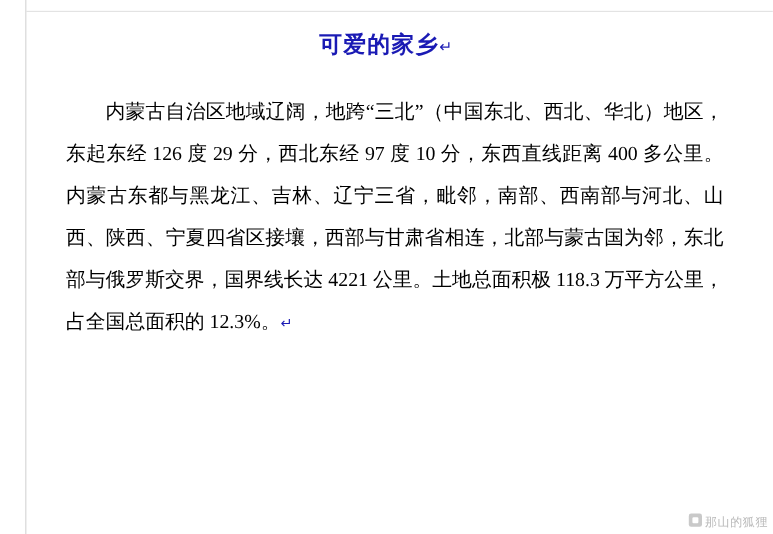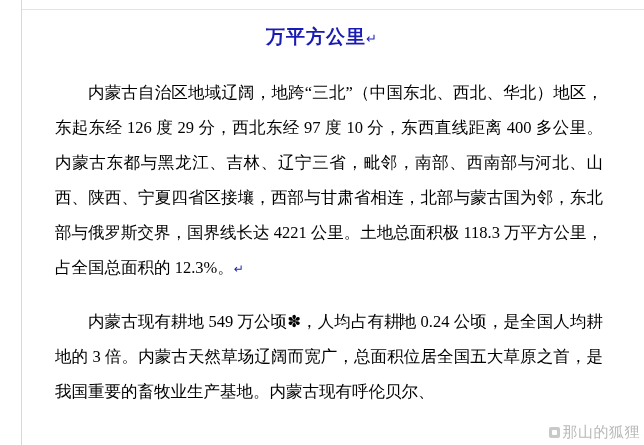--- a/index.html
+++ b/index.html
@@ -90,21 +90,21 @@
     border-left: 1px solid #000;
     height: 17px;
     vertical-align: -3px;
     margin: 0 -1px;
   }
   .watermark {
     position: absolute;
     right: 4px;
     bottom: 3px;
     font-family: "Liberation Sans", sans-serif;
-    font-size: 15px;
+    font-size: 10px;
     color: #b9b9b9;
     letter-spacing: 0.5px;
   }
   .wm-logo {
     display: inline-block;
     width: 11px;
     height: 11px;
     border-radius: 2px;
     background: #c9c9c9;
     vertical-align: -1px;
@@ -124,28 +124,27 @@
 </style>
 </head>
 <body>
 
 <div class="page">
 
   <div class="edge-top"></div>
   <div class="edge-left"></div>
 
   <div class="doc-title">
-    <span>万平方公里</span><span class="pilcrow">↵</span>
+    <span>可爱的家乡</span><span class="pilcrow">↵</span>
   </div>
 
   <div class="body-text">
 
     <p class="para"><span>内蒙古自治区地域辽阔，地跨“三北”（中国东北、西北、华北）地区，东起东经 126 度 29 分，西北东经 97 度 10 分，东西直线距离 400 多公里。内蒙古东都与黑龙江、吉林、辽宁三省，毗邻，南部、西南部与河北、山西、陕西、宁夏四省区接壤，西部与甘肃省相连，北部与蒙古国为邻，东北部与俄罗斯交界，国界线长达 4221 公里。土地总面积极 118.3 万平方公里，占全国总面积的 12.3%。</span><span class="pilcrow-mark">↵</span></p>
 
-    <p class="para"><span>内蒙古现有耕地 549 万公顷✽，人均占有耕</span><span class="caret"></span><span>地 0.24 公顷，是全国人均耕地的 3 倍。内蒙古天然草场辽阔而宽广，总面积位居全国五大草原之首，是我国重要的畜牧业生产基地。内蒙古现有呼伦贝尔、</span></p>
 
   </div>
 
   <div class="watermark">
     <span class="wm-logo"></span><span>那山的狐狸</span>
   </div>
 
 </div>
 
 </body></html>

